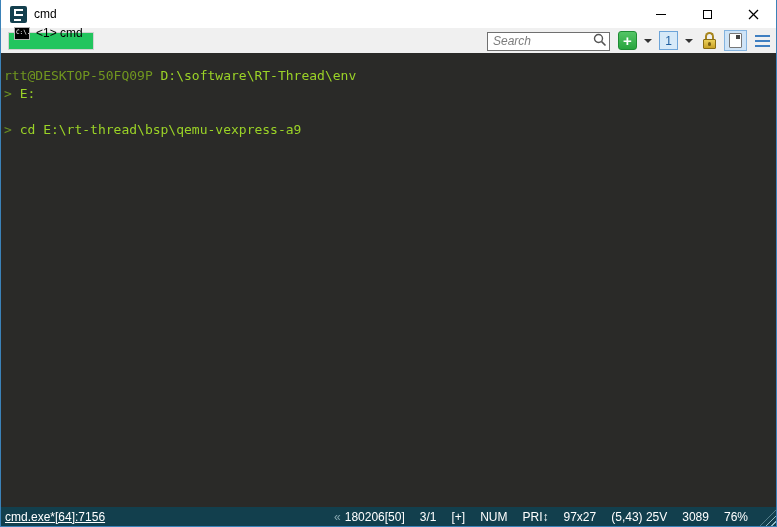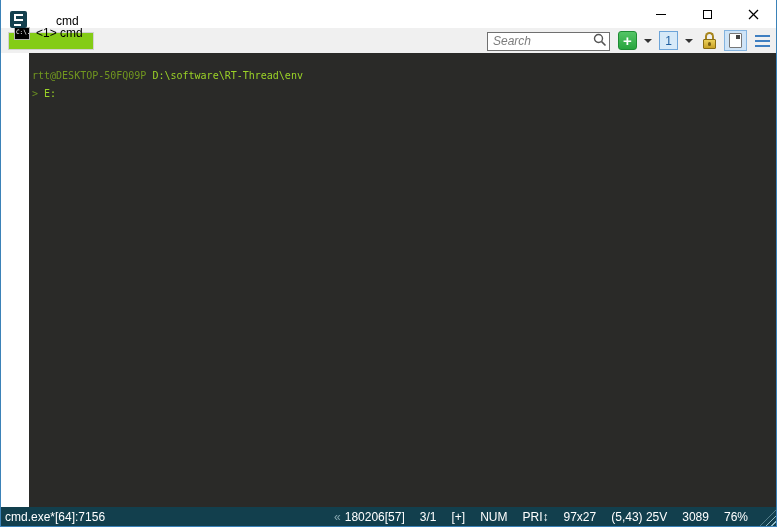--- a/index.html
+++ b/index.html
@@ -3,37 +3,37 @@
 <meta charset="utf-8">
 <style>
   * { margin:0; padding:0; box-sizing:border-box; }
   html,body { width:777px; height:527px; overflow:hidden; background:#fff;
               font-family:"Liberation Sans", sans-serif; }
   .window { width:777px; height:527px; display:flex; flex-direction:column;
             border-left:1px solid #3b82b8; border-right:1px solid #3b82b8;
             border-bottom:1px solid #3b82b8; background:#fff; }
 
   
-  .titlebar { height:28px; flex:0 0 28px; display:flex; align-items:flex-end;
-              background:#ffffff; padding-left:9px;gap:22px; }
+  .titlebar { height:28px; flex:0 0 28px; display:flex; align-items:center;
+              background:#ffffff; padding-left:9px; }
   .app-icon { width:17px; height:17px; background:#14404e; border-radius:2px;
               position:relative; margin-right:7px; flex:0 0 17px; }
   .app-icon .bracket { position:absolute; top:3px; left:4px; width:9px; height:7px;
               border:2px solid #fff; border-right:none; }
   .app-icon .underline { position:absolute; bottom:2px; left:4px; width:7px; height:2px; background:#fff; }
   .title-text { font-size:12px; color:#000; }
   .win-controls { margin-left:auto; display:flex; height:28px; }
   .win-btn { width:46px; height:28px; display:flex; align-items:center; justify-content:center; }
   .glyph-min { width:10px; height:1px; background:#000; }
   .glyph-max { width:9px; height:9px; border:1px solid #000; }
 
   
   .tabbar { height:25px; flex:0 0 25px; background:#f0f0f0; display:flex;
             align-items:center; padding:0 4px 0 7px; }
-  .tab { height:15px; margin-top:1px; background:#84cc16; border:1px solid #d2d2d2;
+  .tab { height:15px; margin-top:1px; background:#22c55e; border:1px solid #d2d2d2;
          display:flex; align-items:center; padding:0 10px 16px 5px; gap:6px; }
   .cmd-icon { width:16px; height:13px; background:#000; border:1px solid #b5b5b5;
               color:#fff; font-family:"DejaVu Sans Mono", monospace; font-size:6px;
               line-height:6px; padding:1px 0 0 1px; overflow:hidden; }
   .tab-label { font-size:12px; color:#000; white-space:pre; }
   .toolbar-right { margin-left:auto; display:flex; align-items:center; gap:5px; }
   .search-wrap { position:relative; width:123px; height:19px; margin-right:3px; }
   .search-wrap input { width:100%; height:100%; border:1px solid #707070; background:#fff;
               font-family:"Liberation Sans", sans-serif; font-size:12px; padding:0 20px 0 5px; outline:none; }
   .search-wrap input::placeholder { font-style:italic; color:#7c7c7c; }
@@ -51,32 +51,32 @@
               background:linear-gradient(#ecd05a,#c9a227); border:1px solid #8a6d14; border-radius:1px; }
   .lock .keyhole { position:absolute; top:11px; left:8px; width:3px; height:4px; background:#7a5f10; border-radius:2px; }
   .btn-panel { width:23px; height:21px; background:#cfe4f7; border:1px solid #84b4e0; }
   .panel-ico { width:13px; height:15px; background:#fff; border:1px solid #777; position:relative; border-radius:1px; }
   .panel-ico::after { content:""; position:absolute; top:1px; right:1px; width:4px; height:4px; background:#444; }
   .burger { width:20px; height:19px; display:flex; flex-direction:column; justify-content:center; gap:3px; align-items:center; }
   .burger div { width:15px; height:2px; background:#3f7fc1; }
 
   
   .terminal { flex:1 1 auto; background:#2a2a28; padding:14px 3px 0 3px; overflow:hidden;
-              font-family:"DejaVu Sans Mono", monospace; font-size:10px; line-height:18px;margin-left:28px; }
+              font-family:"DejaVu Sans Mono", monospace; font-size:13px; line-height:18px; }
   .tline { white-space:pre; min-height:18px; }
   .seg-prompt { color:#71971f; }
   .seg-dim { color:#6a8f22; }
   .seg-bright { color:#9bd327; }
   .cursor { display:inline-block; width:8px; height:14px; background:#c8c8c8;
             vertical-align:-2px; }
 
   
   .statusbar { height:19px; flex:0 0 19px; background:#123f4d; color:#fff;
                display:flex; align-items:center; font-size:12px; padding:0 6px 0 4px; position:relative; }
-  .sb-left { white-space:pre; }
+  .sb-left { white-space:pre;text-decoration:underline; }
   .sb-items { margin-left:auto; display:flex; align-items:center; gap:15px; padding-right:22px; }
   .sb-item { white-space:pre; }
   .sb-item.dim { color:#86a7b0; margin-right:-11px; }
   .grip { position:absolute; right:0; bottom:0; width:16px; height:16px;
           background:repeating-linear-gradient(135deg, transparent 0 3px, #8fb8c4 3px 4px);
           clip-path:polygon(100% 0, 100% 100%, 0 100%); }
 </style>
 </head>
 <body>
 
@@ -134,28 +134,29 @@
           <div></div>
           <div></div>
       </div>
     </div>
   </div>
 
   <div class="terminal">
       <div class="tline"><span class="seg-prompt">rtt@DESKTOP-50FQ09P </span><span class="seg-bright">D:\software\RT-Thread\env</span></div>
       <div class="tline"><span class="seg-dim">&gt; </span><span class="seg-bright">E:</span></div>
       <div class="tline">&nbsp;</div>
+      <div class="tline"><span class="seg-dim">&gt; </span><span class="seg-bright">cd E:\rt-thread\bsp\qemu-vexpress-a9</span></div>
       <div class="tline">&nbsp;</div>
     </div>
 
   <div class="statusbar">
     <div class="sb-left">cmd.exe*[64]:7156</div>
     <div class="sb-items">
         <span class="sb-item dim">«</span>
-        <span class="sb-item">180206[57]</span>
+        <span class="sb-item">180206[50]</span>
         <span class="sb-item">3/1</span>
         <span class="sb-item">[+]</span>
         <span class="sb-item">NUM</span>
         <span class="sb-item">PRI↕</span>
         <span class="sb-item">97x27</span>
         <span class="sb-item">(5,43) 25V</span>
         <span class="sb-item">3089</span>
         <span class="sb-item">76%</span>
       </div>
     <div class="grip"></div>

